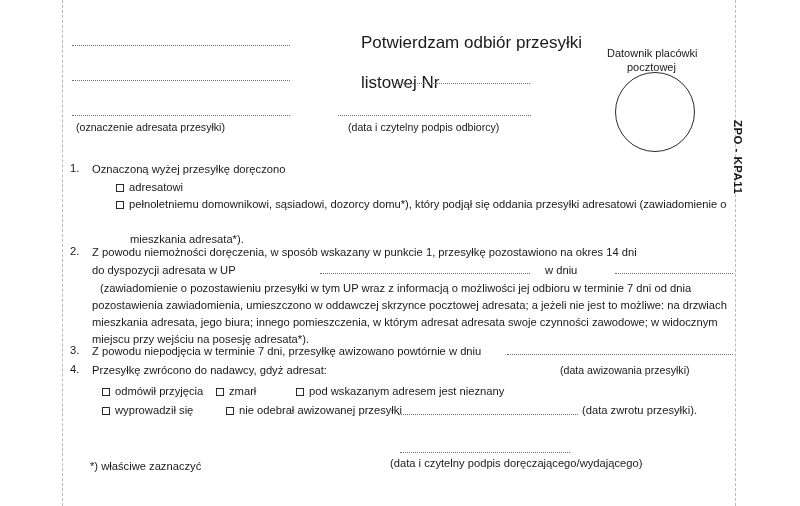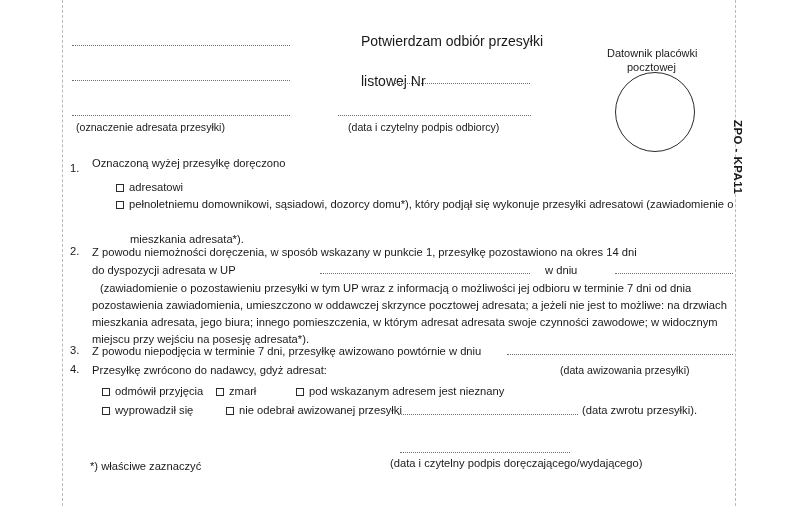--- a/index.html
+++ b/index.html
@@ -42,21 +42,21 @@
     line-height: 1.28;
   }
   .cap {
     position: absolute;
     white-space: nowrap;
     font-size: 10.6px;
   }
   .hdr {
     position: absolute;
     white-space: nowrap;
-    font-size: 14px;
+    font-size: 17px;
     padding-left: 23px;
   }
   .stamp-circle {
     position: absolute;
     left: 615px;
     top: 72px;
     width: 80px;
     height: 80px;
     border: 1px solid #2b2b2b;
     border-radius: 50%;
@@ -112,28 +112,28 @@
   <div class="dotline" style="left:338px; top:115px; width:193px;"></div>
   <div class="cap" style="left:348px; top:121px;">(data i czytelny podpis odbiorcy)</div>
 
   <div class="cap" style="left:607px; top:47px; font-size:11px;">Datownik placówki</div>
   <div class="cap" style="left:627px; top:61px; font-size:11px;">pocztowej</div>
   <div class="stamp-circle"></div>
 
   <div class="vertical-code">ZPO - KPA11</div>
 
   <div class="num" style="left:70px; top:162px;">1.</div>
-  <div class="txt" style="left:92px; top:156px;">Oznaczoną wyżej przesyłkę doręczono</div>
+  <div class="txt" style="left:92px; top:162px;">Oznaczoną wyżej przesyłkę doręczono</div>
 
   <div class="cbrow" style="left:116px; top:181px;">
     <span class="cb"></span><span>adresatowi</span>
   </div>
 
   <div class="cbrow" style="left:116px; top:198px;">
-    <span class="cb"></span><span>pełnoletniemu domownikowi, sąsiadowi, dozorcy domu*), który podjął się wykonuje przesyłki adresatowi (zawiadomienie o</span>
+    <span class="cb"></span><span>pełnoletniemu domownikowi, sąsiadowi, dozorcy domu*), który podjął się oddania przesyłki adresatowi (zawiadomienie o</span>
   </div>
 
   <div class="txt" style="left:130px; top:232px;">mieszkania adresata*).</div>
 
   <div class="num" style="left:70px; top:245px;">2.</div>
   <div class="txt" style="left:92px; top:245px;">Z  powodu  niemożności  doręczenia,     w  sposób  wskazany  w  punkcie  1,  przesyłkę  pozostawiono  na  okres  14 dni</div>
 
   <div class="txt" style="left:92px; top:263px;">do      dyspozycji      adresata      w      UP</div>
   <div class="dotline" style="left:320px; top:273px; width:210px;"></div>
   <div class="txt" style="left:545px; top:263px;">w      dniu</div>

